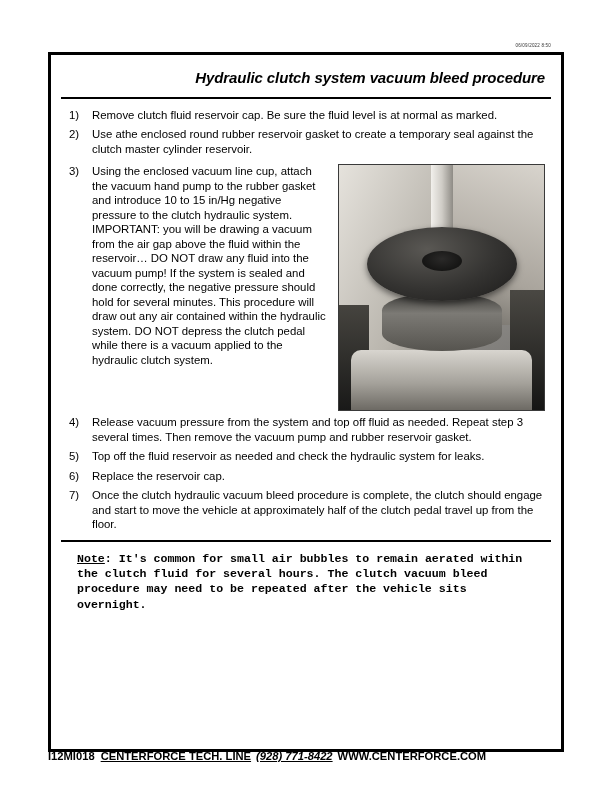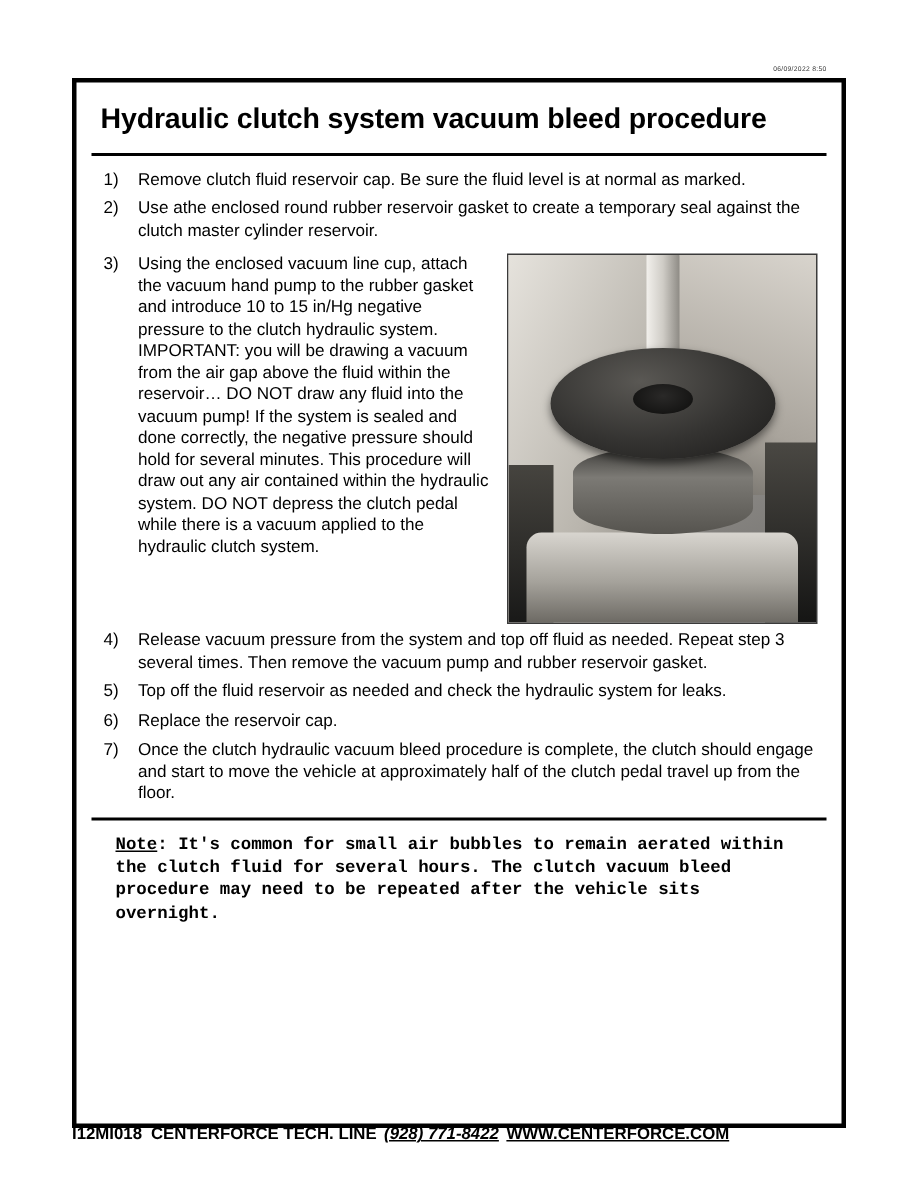--- a/index.html
+++ b/index.html
@@ -58,25 +58,26 @@
   .banner-text {
     color: #fff;
     font-family: "Liberation Serif", serif;
     font-weight: bold;
     font-size: 40px;
     letter-spacing: 1px;
     line-height: 1;
   }
 
   .subtitle {
-    text-align: left;
-    font-weight: bold;
-    font-size: 19px;
+    text-align: right;
+    font-weight: bold;
+    font-size: 15px;
     margin: 14px 16px 11px 16px;
     letter-spacing: -0.1px;
+    font-style: italic;
   }
 
   .rule {
     border-top: 2px solid #000;
     margin: 0 10px;
   }
 
   .body {
     padding: 9px 16px 0 16px;
     font-size: 11.4px;
@@ -245,28 +246,28 @@
     width: 516px;
     display: flex;
     align-items: baseline;
     font-weight: bold;
     font-size: 11.2px;
   }
   .bottom-bar .code {
     margin-right: 6px;
   }
   .bottom-bar .tech {
+    text-decoration: underline;
   }
   .bottom-bar .phone {
     font-style: italic;
     text-decoration: underline;
     margin: 14px 5px;
   }
   .bottom-bar .site {
-    text-decoration: underline;
   }
 </style>
 </head>
 <body>
 
 <div class="page">
   <div class="card">
 
     <div class="timestamp">06/09/2022 8:50</div>
 

